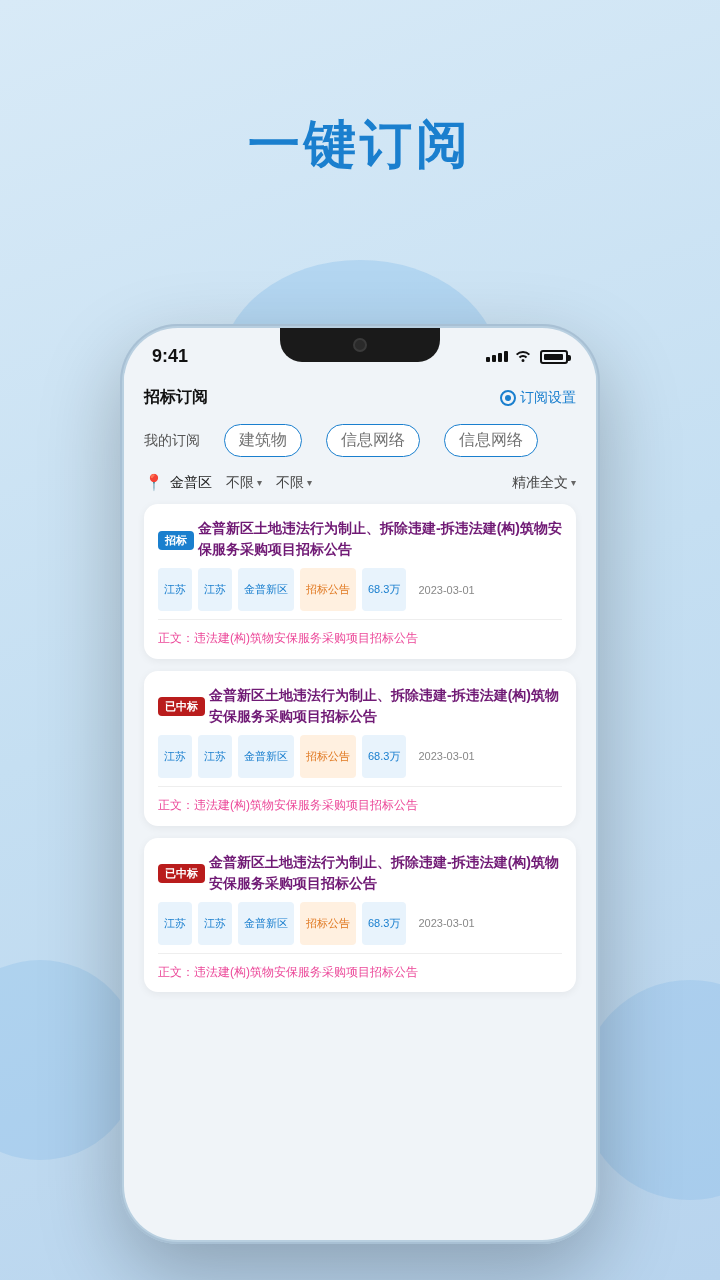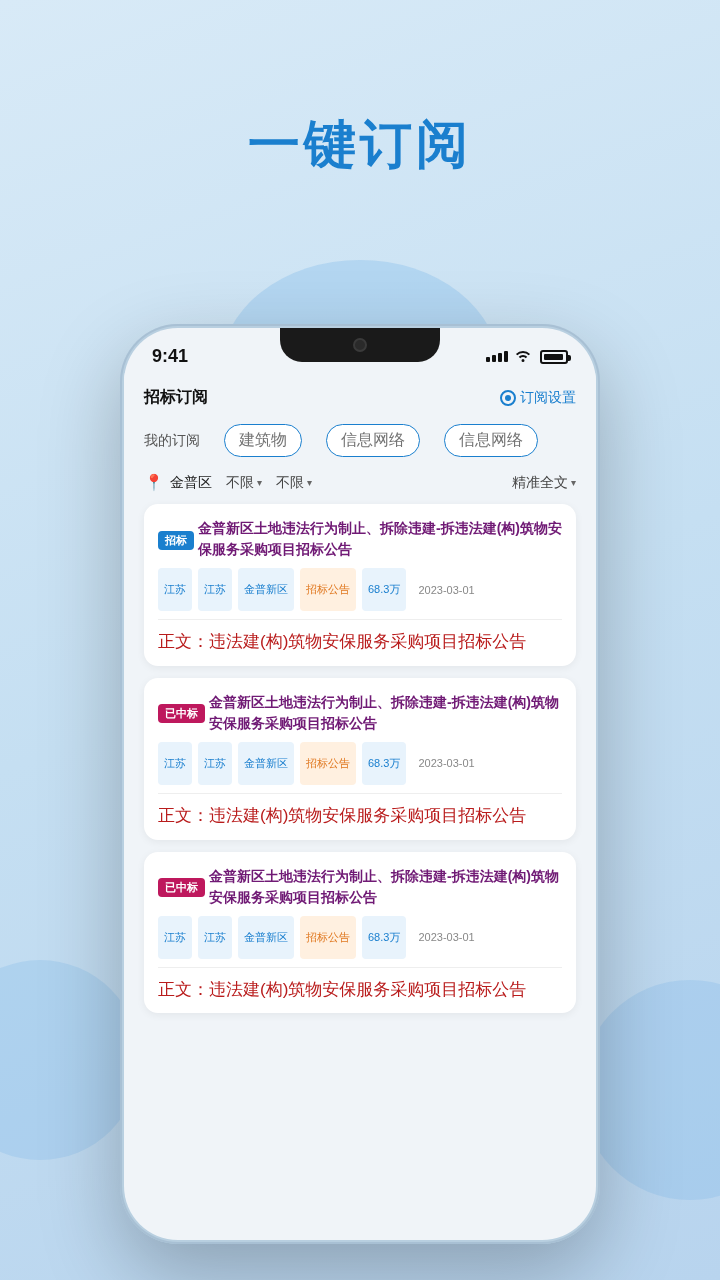--- a/index.html
+++ b/index.html
@@ -292,21 +292,21 @@
       font-size: 11px;
       font-weight: 700;
       flex-shrink: 0;
       margin-top: 2px;
     }
     .badge-zhaobiao {
       background: #1a7fce;
       color: white;
     }
     .badge-zhongbiao {
-      background: #be185d;
+      background: #b91c1c;
       color: white;
     }
     .card-title {
       font-size: 14px;
       font-weight: 600;
       color: #701a75;
       line-height: 1.5;
       flex: 1;
     }
     .card-tags {
@@ -327,22 +327,22 @@
     }
     .tag-orange {
       background: #fff0e0;
       color: #e07820;
       text-align: right;
     }
     .tag-gray {
       color: #888;
     }
     .card-preview {
-      font-size: 17px;
-      color: #b91c1c;
+      font-size: 12px;
+      color: #ec4899;
       line-height: 1.4;
     }
 
     
     .divider {
       height: 1px;
       background: #eee;
       margin: 2px 0 10px;
     }
   </style>

